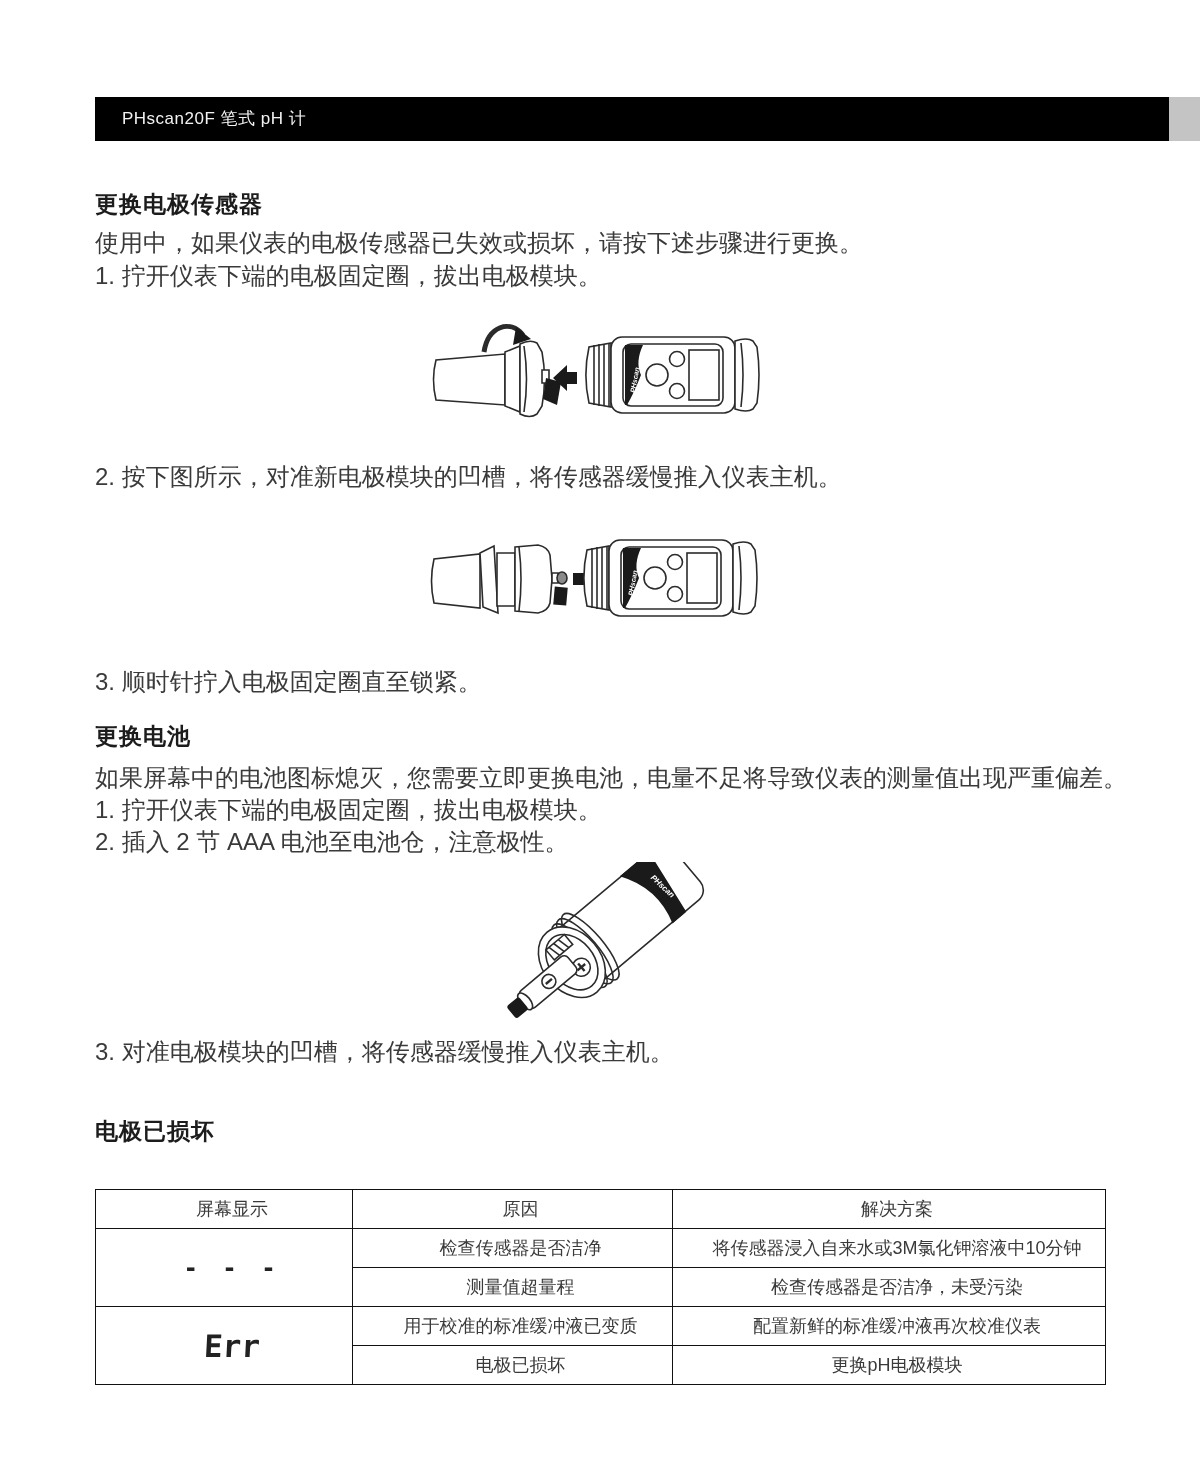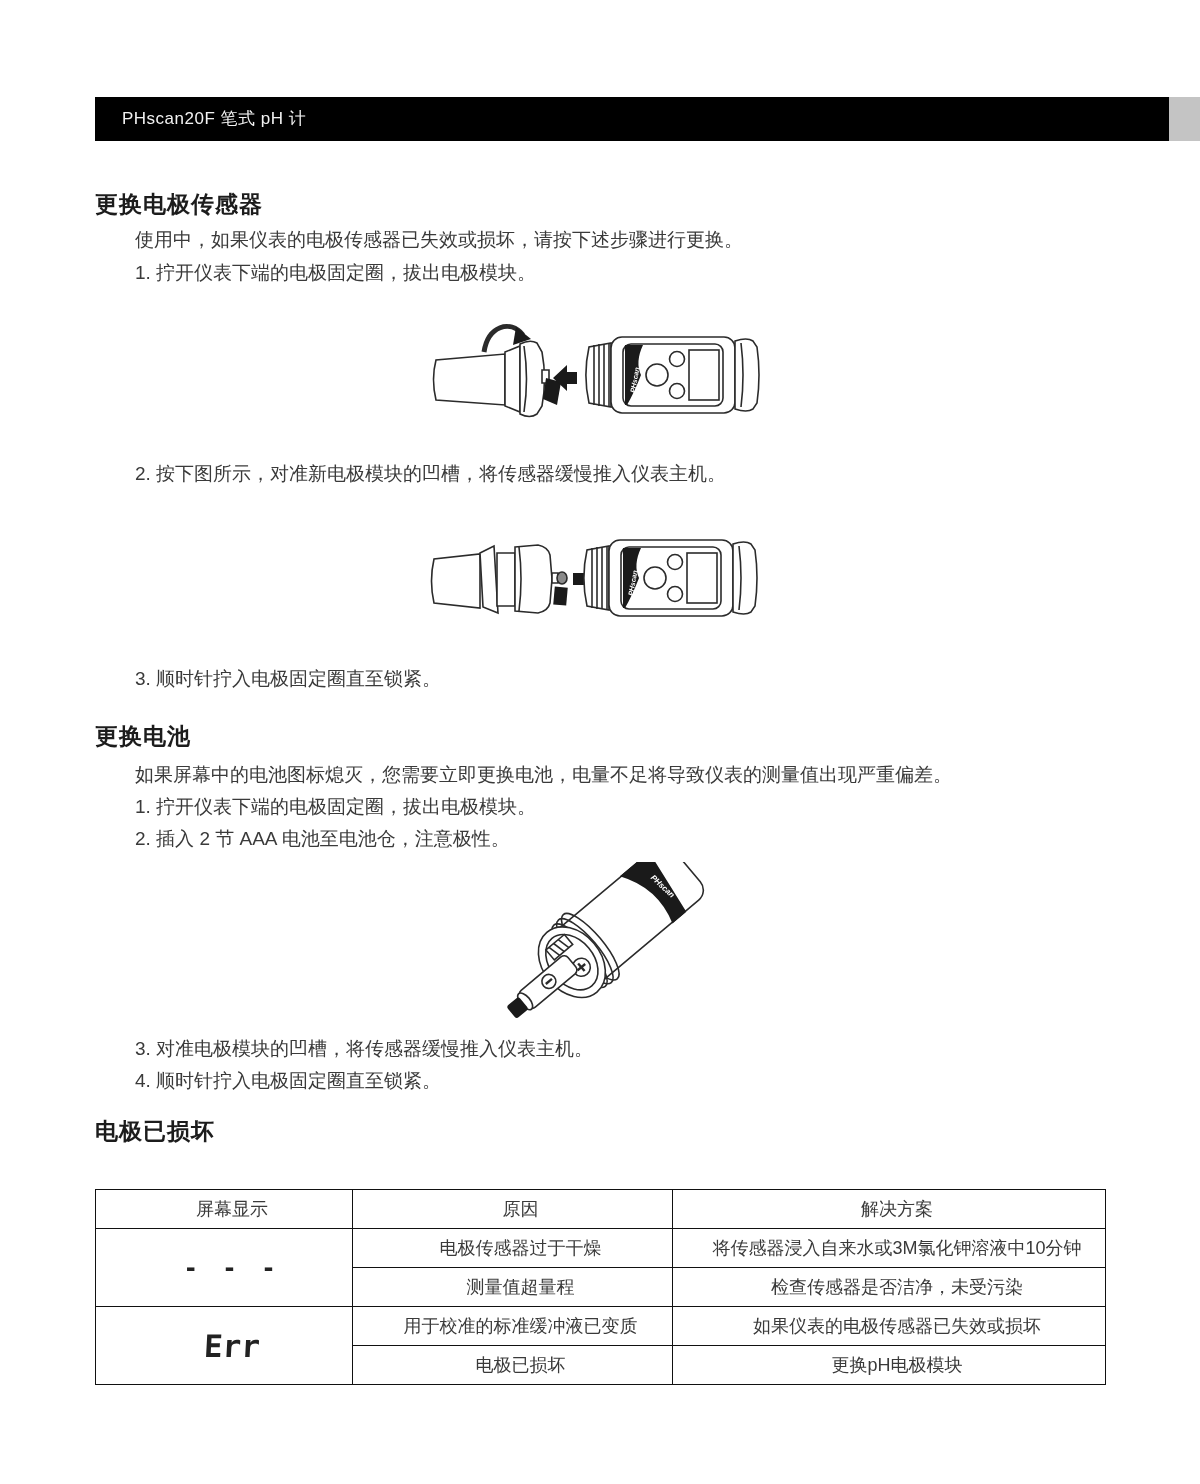--- a/index.html
+++ b/index.html
@@ -12,21 +12,21 @@
     overflow:hidden;
     margin:0 auto;
   }
   .abs{position:absolute;left:95px;}
   
   .header-bar{position:absolute;left:95px;top:97px;width:1186px;height:44px;display:flex;}
   .header-title{flex:1;background:#000000;color:#f2f2f2;font-size:17px;line-height:44px;padding-left:27px;letter-spacing:.5px;}
   .page-number-box{width:112px;background:#c4c4c4;color:#333333;font-size:19px;line-height:44px;text-align:center;}
   
   .h{font-size:23px;font-weight:bold;color:#1c1c1c;letter-spacing:1px;}
-  .t{font-size:19px;color:#3a3a3a;white-space:nowrap;margin-left:40px;}
+  .t{font-size:24px;color:#3a3a3a;white-space:nowrap;}
   
   .diag{position:absolute;}
   .diag path,.diag rect,.diag circle,.diag ellipse,.diag polygon,.diag line,.diag polyline{vector-effect:non-scaling-stroke;}
   
   table.tbl{position:absolute;left:95px;top:1189px;width:1010px;border-collapse:collapse;table-layout:fixed;}
   table.tbl th,table.tbl td{
     border:1px solid #111;font-weight:normal;text-align:center;
     font-size:18px;color:#3a3a3a;padding:0 0 0 16px;vertical-align:middle;
   }
   table.tbl th{height:38px;}
@@ -139,53 +139,52 @@
 
       <rect x="-70" y="-11" width="62" height="22" rx="5"></rect>
       <circle cx="-38" cy="0" r="7"></circle>
       <line x1="-42" y1="0" x2="-34" y2="0" stroke-width="2.4"></line>
       <ellipse cx="-69" cy="0" rx="5" ry="10"></ellipse>
       <rect x="-87" y="-8" width="16" height="16" rx="3" fill="#1a1a1a" stroke="none"></rect>
     </g>
   </svg>
 
   <div class="abs t" style="top:1036px">3. 对准电极模块的凹槽，将传感器缓慢推入仪表主机。</div>
-  <div class="abs t" style="top:1068px">4. 顺时针拧入电极固定圈直至锁紧。</div>
 
   <div class="abs h" style="top:1116px">电极已损坏</div>
 
   <table class="tbl">
     <colgroup>
         <col class="c1">
         <col class="c2">
         <col class="c3">
       </colgroup>
     <tbody>
         <tr>
       <th>屏幕显示</th>
       <th>原因</th>
       <th>解决方案</th>
     </tr>
     <tr>
       <td rowspan="2">
         <span class="lcd lcd-dashes">- - -</span>
       </td>
-      <td>电极传感器过于干燥</td>
+      <td>检查传感器是否洁净</td>
       <td>将传感器浸入自来水或3M氯化钾溶液中10分钟</td>
     </tr>
     <tr>
       <td>测量值超量程</td>
       <td>检查传感器是否洁净，未受污染</td>
     </tr>
     <tr>
       <td rowspan="2">
         <span class="lcd lcd-err">Err</span>
       </td>
       <td>用于校准的标准缓冲液已变质</td>
-      <td>如果仪表的电极传感器已失效或损坏</td>
+      <td>配置新鲜的标准缓冲液再次校准仪表</td>
     </tr>
     <tr>
       <td>电极已损坏</td>
       <td>更换pH电极模块</td>
     </tr>
   </tbody>
     </table>
 
 </div>
 

